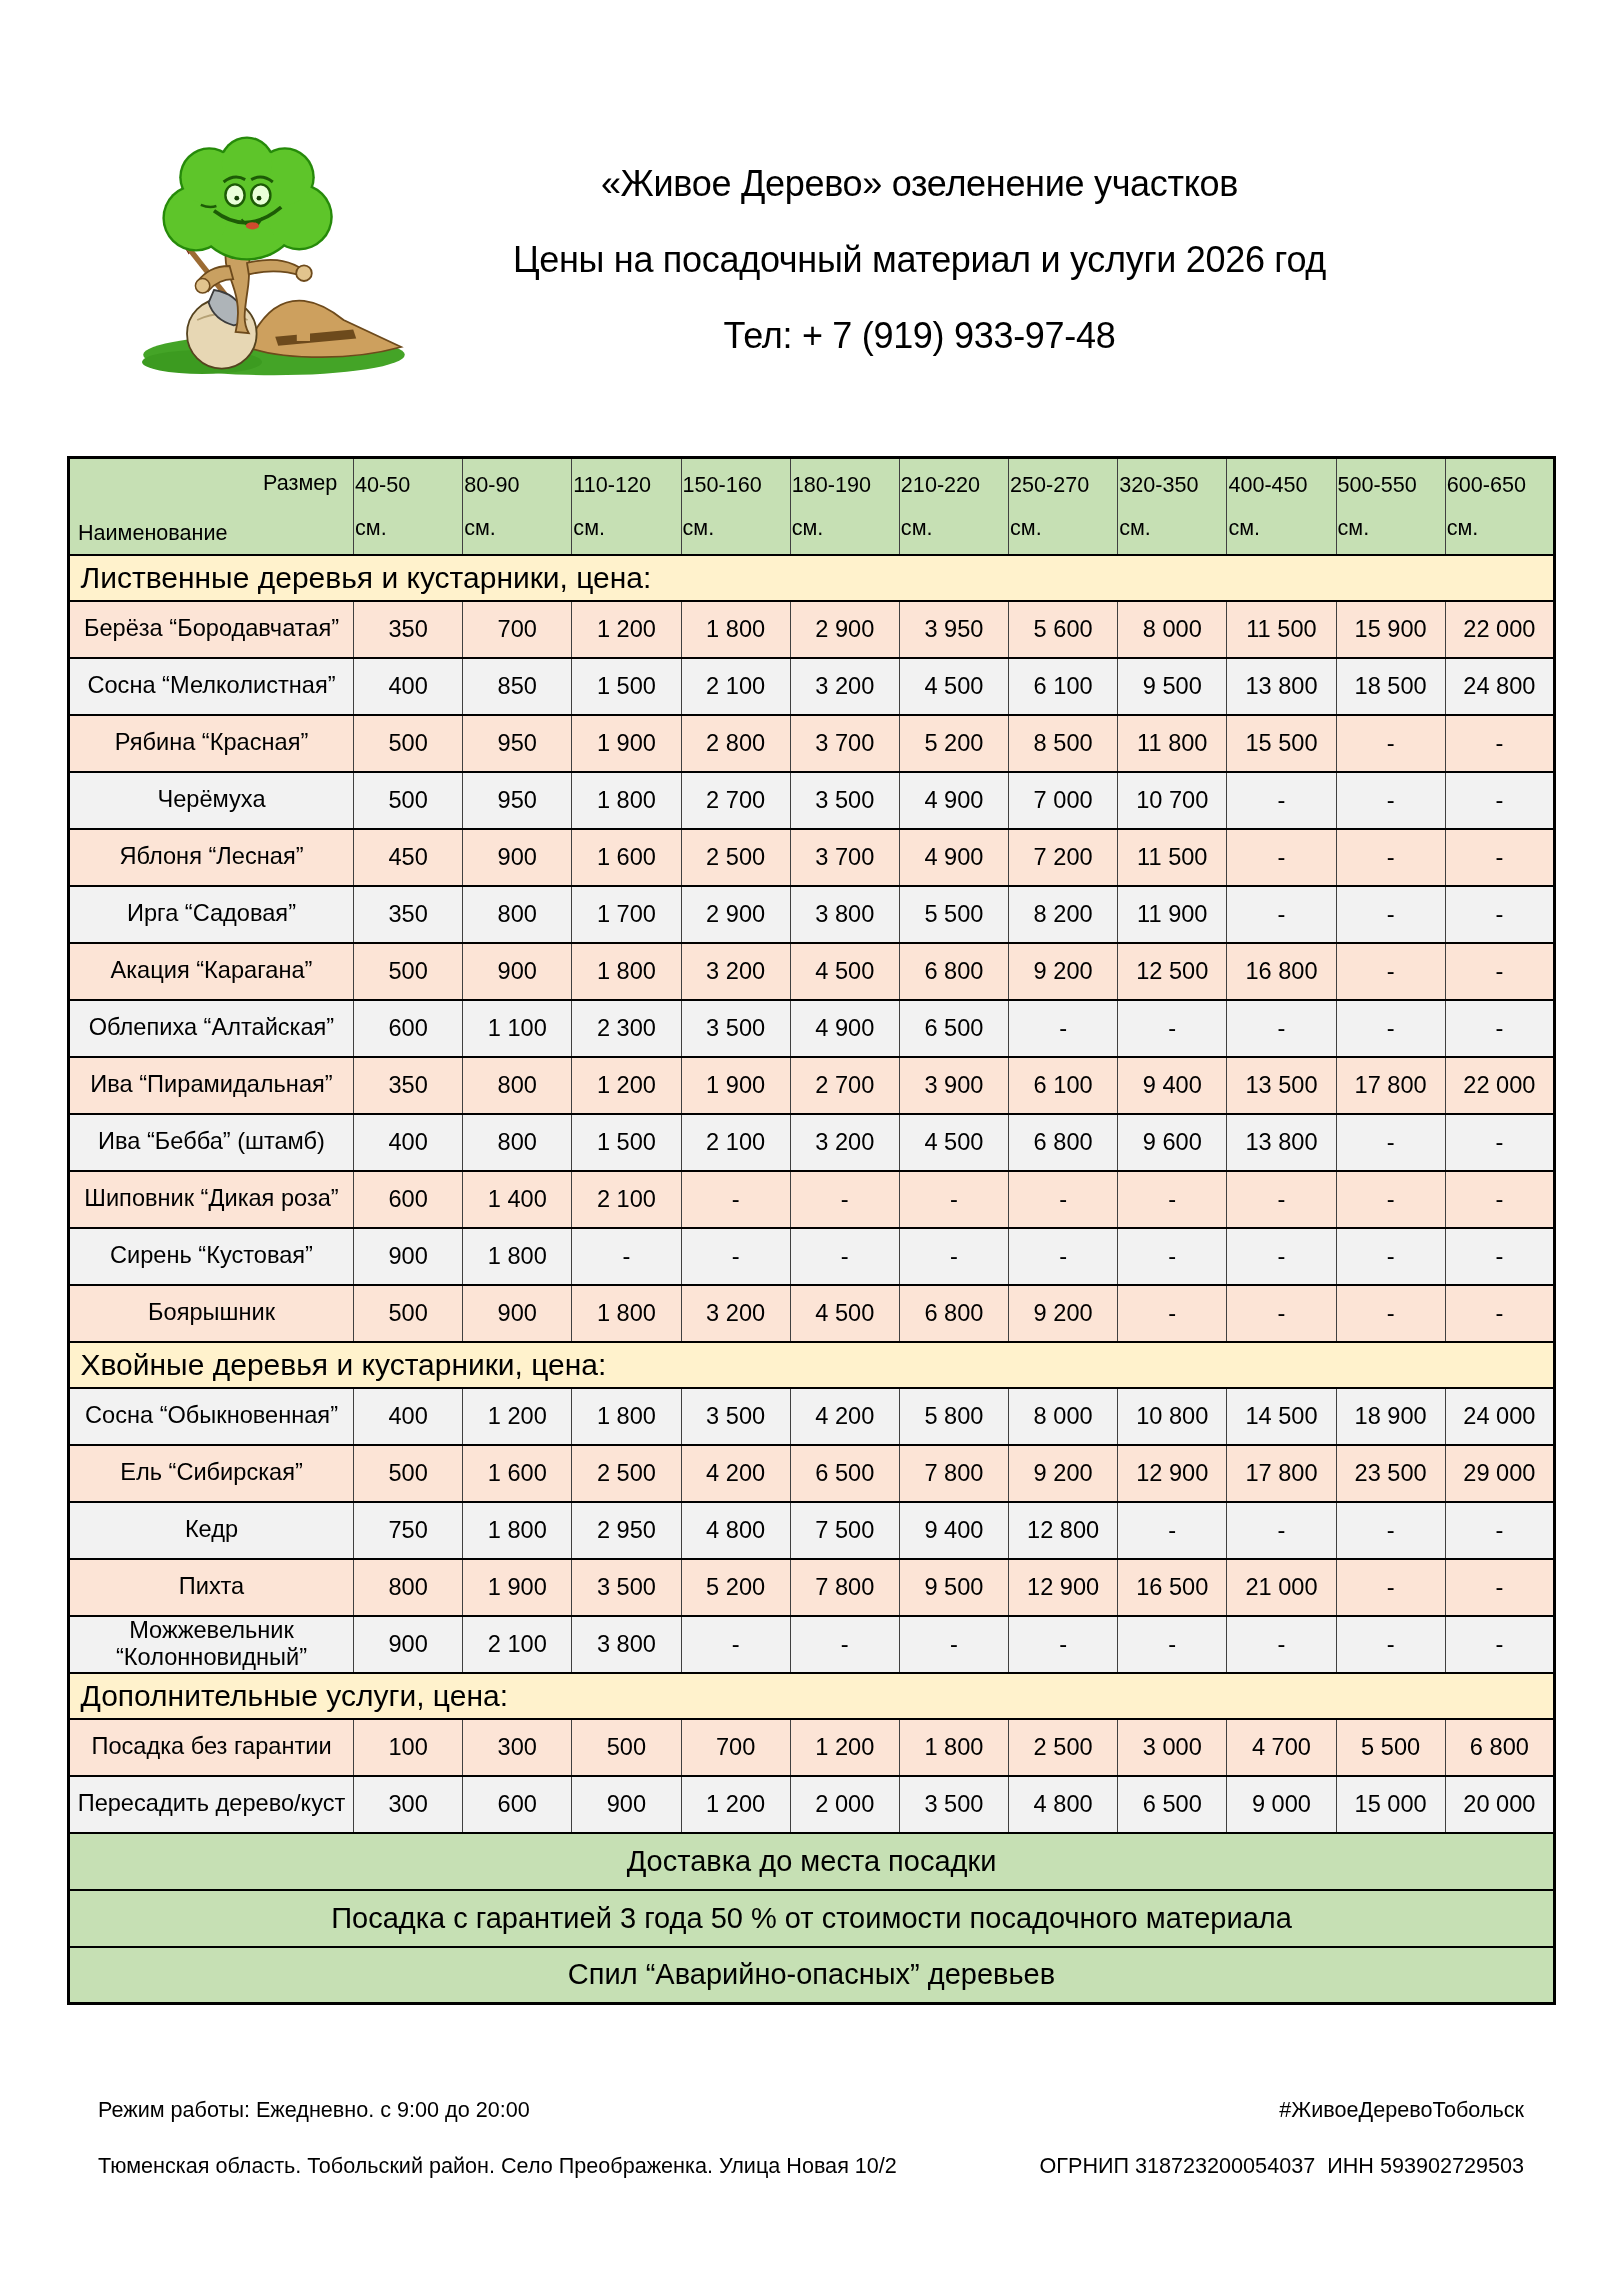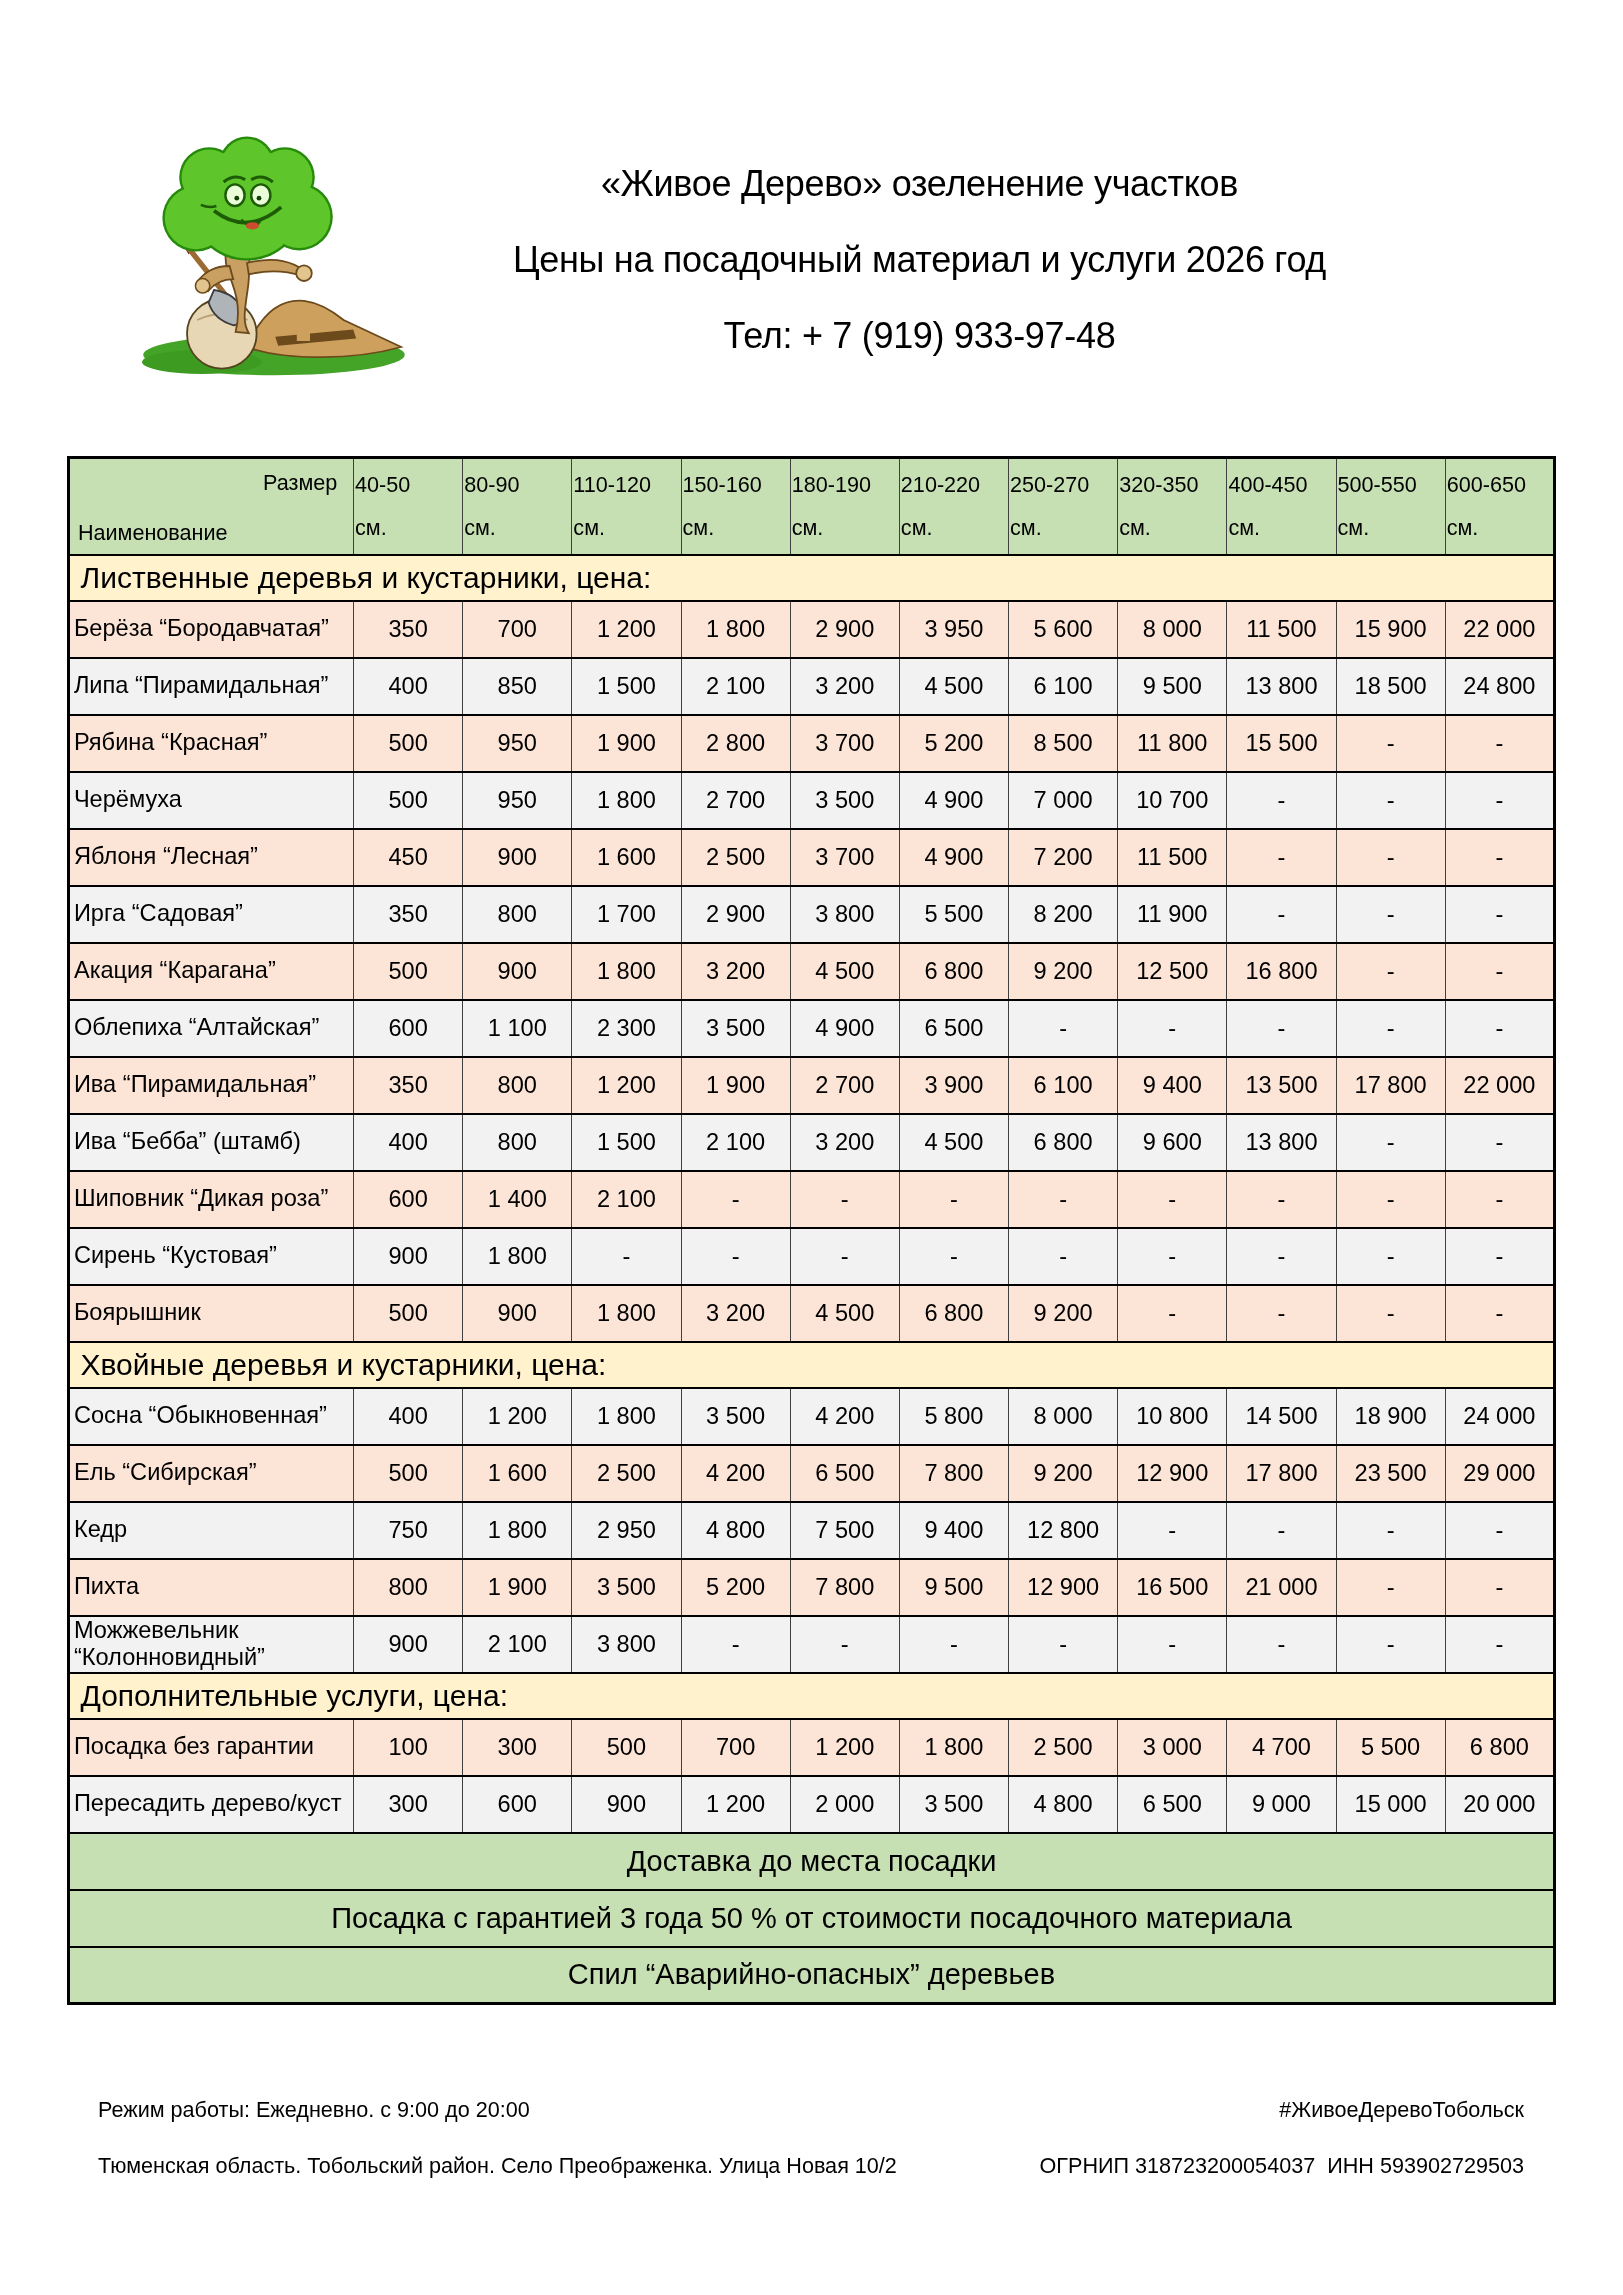--- a/index.html
+++ b/index.html
@@ -40,21 +40,21 @@
   }
   .corner-size { position:absolute; top:10.5px; right:15.7px; font-size:21.6px; }
   .corner-name { position:absolute; bottom:7.9px; left:7.9px; font-size:21.6px; }
   .size-th { text-align:left; font-size:21.6px; }
   .size-th .range { margin-bottom:17px; }
   .section-row { height:46px; }
   .section-cell { background:#fff2cc; text-align:left; padding-left:10.5px; font-size:30px; }
   .data-row { height:57px; }
   .data-row.peach td { background:#fce4d6; }
   .data-row.gray td  { background:#f2f2f2; }
-  .name-cell { font-size:23.6px; line-height:1.15; padding:0 3.9px; }
+  .name-cell { text-align:center; font-size:23.6px; line-height:1.15; padding:0 3.9px; }
   .value-cell { text-align:center; font-size:23.6px; }
   .service-row { height:57px; }
   .service-cell { background:#c6e0b4; text-align:center; font-size:29px; }
   .page-footer { margin:92px 99px 0 98px; font-size:21.6px; }
   .foot-row { display:flex; justify-content:space-between; align-items:baseline; }
   .foot-row + .foot-row { margin-top:30px; }
 </style>
 </head>
 <body>
 
@@ -204,21 +204,21 @@
           <td class="value-cell">1 800</td>
           <td class="value-cell">2 900</td>
           <td class="value-cell">3 950</td>
           <td class="value-cell">5 600</td>
           <td class="value-cell">8 000</td>
           <td class="value-cell">11 500</td>
           <td class="value-cell">15 900</td>
           <td class="value-cell">22 000</td>
         </tr>
         <tr class="data-row gray">
-          <td class="name-cell">Липа “Пирамидальная”</td>
+          <td class="name-cell">Сосна “Мелколистная”</td>
           <td class="value-cell">400</td>
           <td class="value-cell">850</td>
           <td class="value-cell">1 500</td>
           <td class="value-cell">2 100</td>
           <td class="value-cell">3 200</td>
           <td class="value-cell">4 500</td>
           <td class="value-cell">6 100</td>
           <td class="value-cell">9 500</td>
           <td class="value-cell">13 800</td>
           <td class="value-cell">18 500</td>

